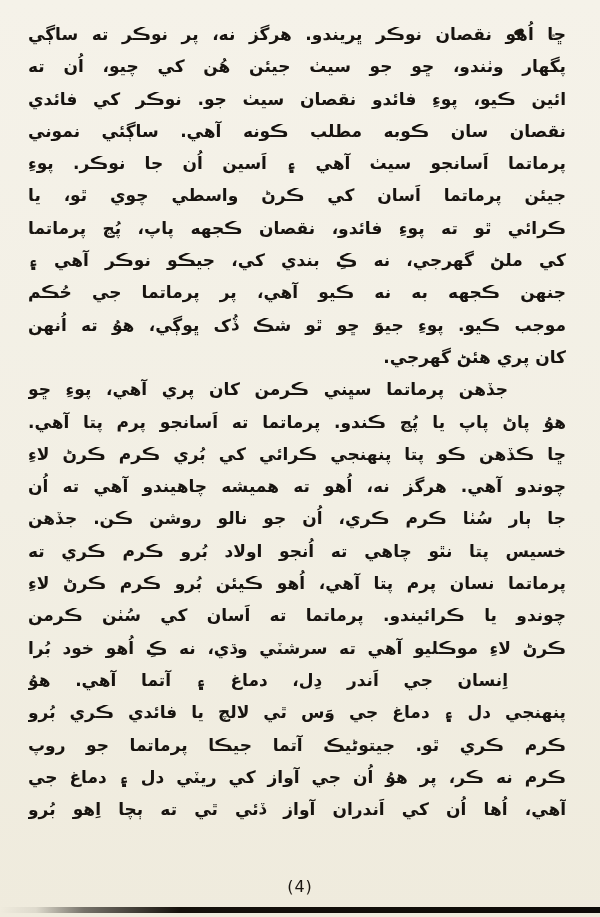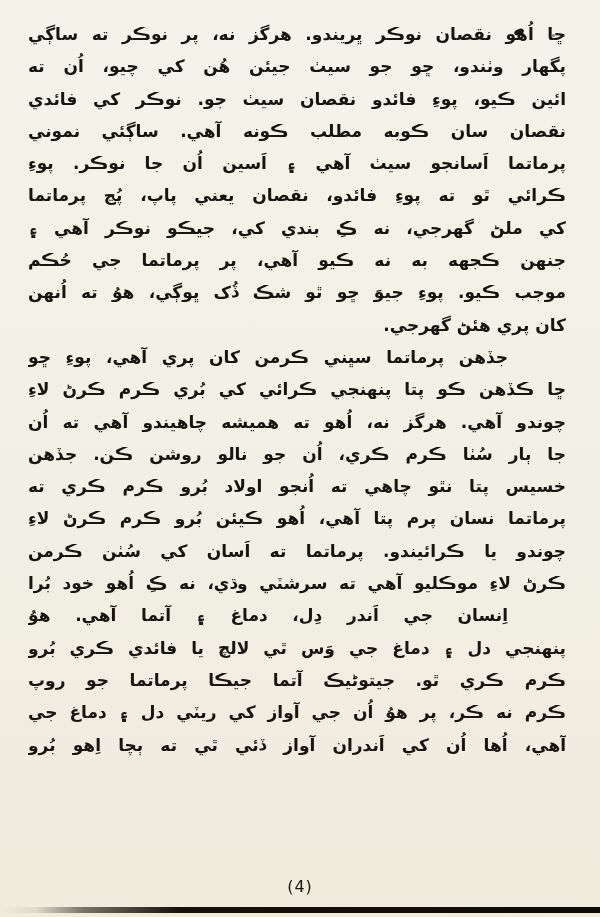--- a/index.html
+++ b/index.html
@@ -65,29 +65,31 @@
   <div class="speck2"></div>
 
   <div class="text-block" dir="rtl">
 
     <div>
       <div class="ln">ڇا اُهو نقصان نوڪر ڀريندو. هرگز نه، پر نوڪر ته ساڳي</div>
       <div class="ln">پگهار وٺندو، ڇو جو سيٺ جيئن هُن کي چيو، اُن ته</div>
       <div class="ln">ائين ڪيو، پوءِ فائدو نقصان سيٺ جو. نوڪر کي فائدي</div>
       <div class="ln">نقصان سان ڪوبه مطلب ڪونه آهي. ساڳئي نموني</div>
       <div class="ln">پرماتما اَسانجو سيٺ آهي ۽ اَسين اُن جا نوڪر. پوءِ</div>
-      <div class="ln">ڪرائي ٿو ته پوءِ فائدو، نقصان يعني پاپ، پُڃ پرماتما</div>
+      <div class="ln">جيئن پرماتما اَسان کي ڪرڻ واسطي چوي ٿو، يا</div>
+      <div class="ln">ڪرائي ٿو ته پوءِ فائدو، نقصان ڪجهه پاپ، پُڃ پرماتما</div>
       <div class="ln">کي ملڻ گهرجي، نه ڪِ بندي کي، جيڪو نوڪر آهي ۽</div>
       <div class="ln">جنهن ڪجهه به نه ڪيو آهي، پر پرماتما جي حُڪم</div>
       <div class="ln">موجب ڪيو. پوءِ جيوَ ڇو ٿو شڪ ڏُک ڀوڳي، هوُ ته اُنهن</div>
       <div class="ln last">کان پري هئڻ گهرجي.</div>
     </div>
 
     <div>
       <div class="ln indent">جڏهن پرماتما سڀني ڪرمن کان پري آهي، پوءِ ڇو</div>
+      <div class="ln">هوُ پاڻ پاپ يا پُڃ ڪندو. پرماتما ته اَسانجو پرم پتا آهي.</div>
       <div class="ln">ڇا ڪڏهن ڪو پتا پنهنجي ڪرائي کي بُري ڪرم ڪرڻ لاءِ</div>
       <div class="ln">چوندو آهي. هرگز نه، اُهو ته هميشه چاهيندو آهي ته اُن</div>
       <div class="ln">جا ٻار سُٺا ڪرم ڪري، اُن جو نالو روشن ڪن. جڏهن</div>
       <div class="ln">خسيس پتا نٿو چاهي ته اُنجو اولاد بُرو ڪرم ڪري ته</div>
       <div class="ln">پرماتما نسان پرم پتا آهي، اُهو ڪيئن بُرو ڪرم ڪرڻ لاءِ</div>
       <div class="ln">چوندو يا ڪرائيندو. پرماتما ته اَسان کي سُٺن ڪرمن</div>
       <div class="ln">ڪرڻ لاءِ موڪليو آهي ته سرشٽي وڌي، نه ڪِ اُهو خود بُرا</div>
     </div>
 
     <div>

